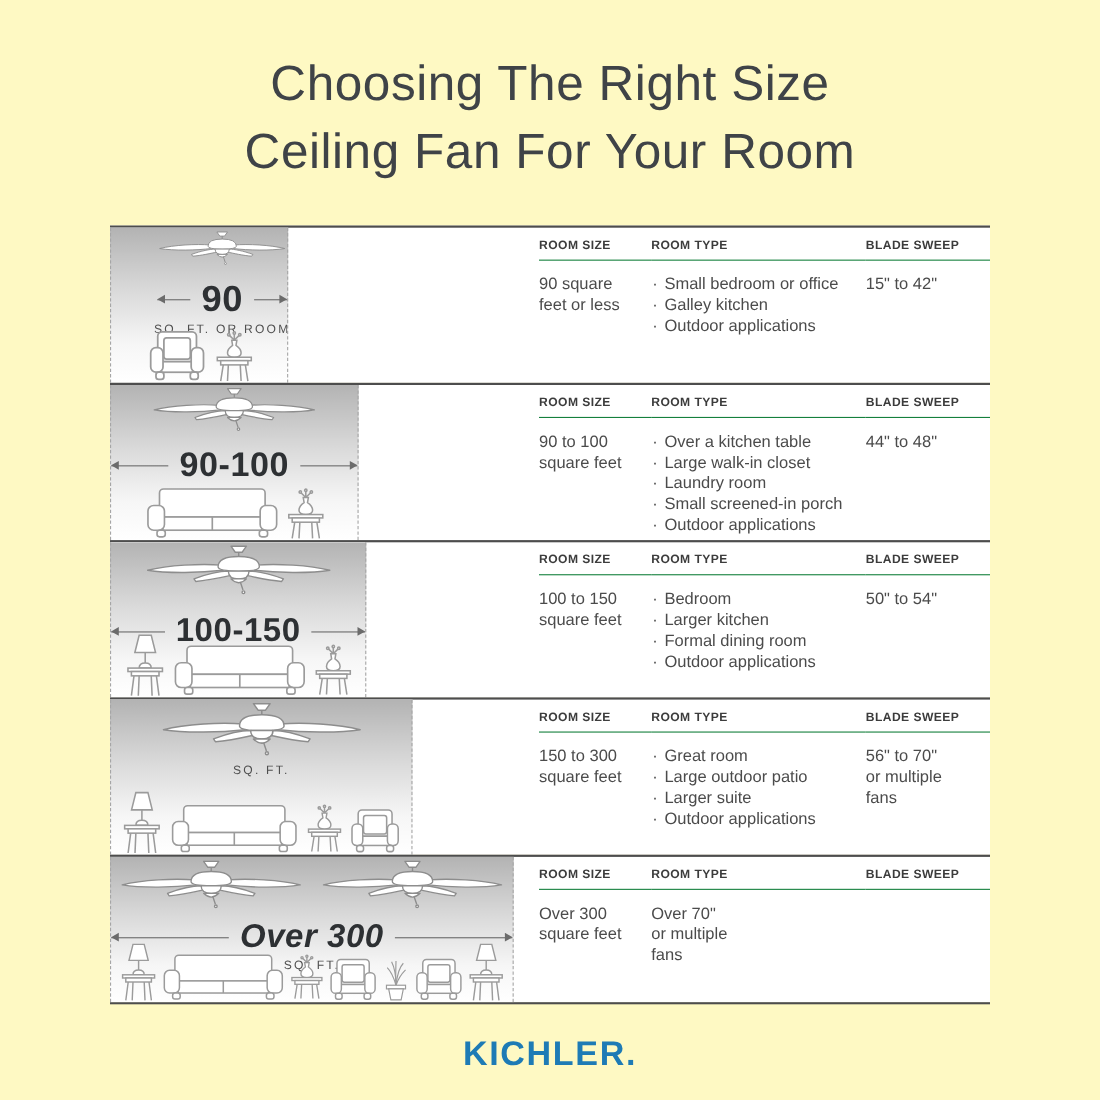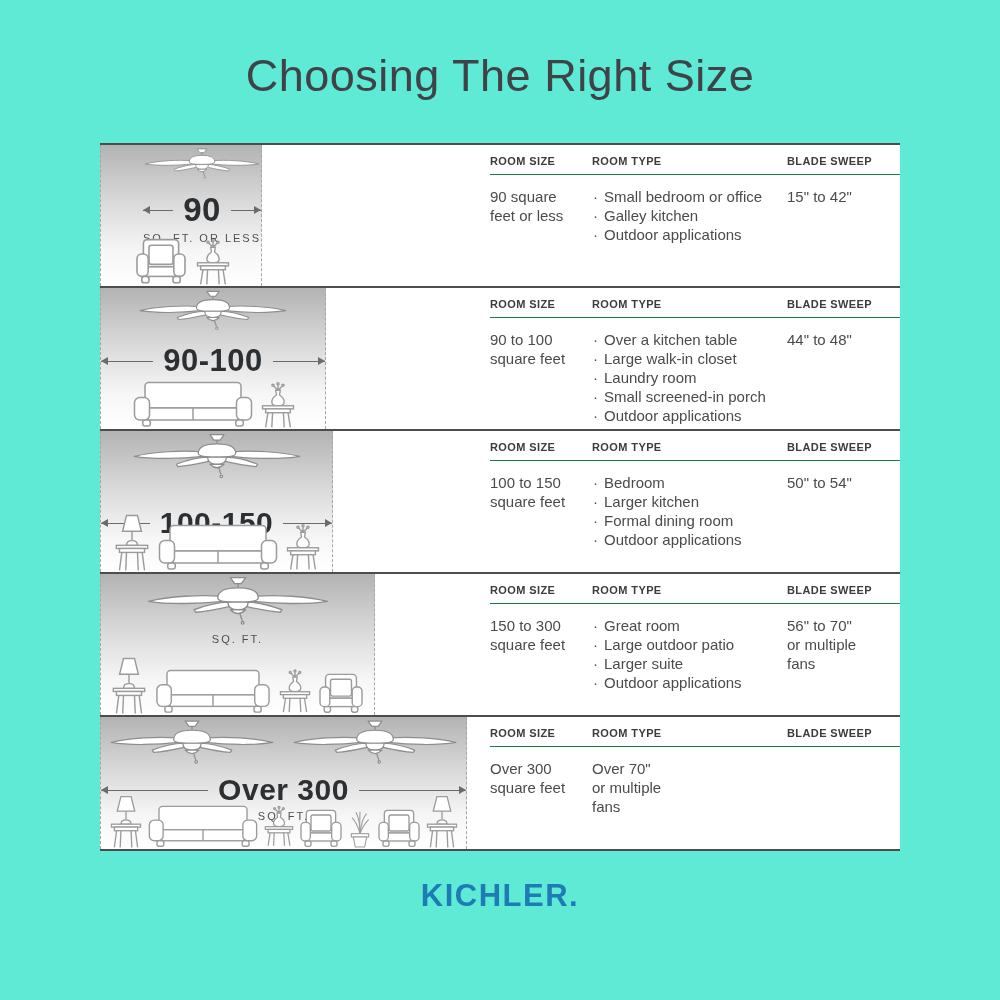--- a/index.html
+++ b/index.html
@@ -2,21 +2,21 @@
 <html><head>
 <meta charset="utf-8">
 <style>
   * { box-sizing: border-box; margin: 0; padding: 0; }
   html, body { background: #fff; }
   body {
     width: 1000px; height: 1000px; margin: 0 auto;
     font-family: "Liberation Sans", "DejaVu Sans", sans-serif;
     color: #4a4a4a; overflow: hidden;
   }
-  .page { width: 1000px; height: 1000px; position: relative; background: #5eead4; }
+  .page { width: 1000px; height: 1000px; position: relative; background: #fef9c3; }
 
   
   .title {
     padding-top: 45px; text-align: center;
     font-size: 45px; line-height: 62px; font-weight: 300;
     color: #3f4347; letter-spacing: 0.5px;
   }
 
   
   .table { width: 800px; margin: 36px auto 0; border-bottom: 2px solid #4d4d4d; }
@@ -148,37 +148,37 @@
         <path d="M18,36 C17,18 18,10 18,3"></path>
         <rect x="5" y="36" width="26" height="5" fill="#ffffff"></rect>
         <path d="M8,41 L28,41 L25,56 L11,56 Z" fill="#ffffff"></path>
       </g>
     </symbol>
   </defs>
 </svg>
 
 <div class="page">
 
-  <h1 class="title"><span>Choosing The Right Size</span><br></h1>
+  <h1 class="title"><span>Choosing The Right Size</span><br><span>Ceiling Fan For Your Room</span></h1>
 
   <div class="table">
 
     <section class="row">
       <div class="illus" style="width:162px;padding-left:42px;">
         <div class="fans">
           <svg width="118" height="36" preserveAspectRatio="none">
               <use href="#sym-fan" xlink:href="#sym-fan"></use>
             </svg>
         </div>
         <div class="measure" style="margin-top:8px;">
           <span class="arr arr-l"></span>
           <span class="num" style="font-size:33px;">90</span>
           <span class="arr arr-r"></span>
         </div>
-        <div class="sub">SQ. FT. OR LESS</div>
+        <div class="sub">SQ. FT. OR ROOM</div>
         <div class="furniture">
           <svg width="56" height="48">
               <use href="#sym-armchair" xlink:href="#sym-armchair"></use>
             </svg>
           <svg width="34" height="48">
               <use href="#sym-vasetable" xlink:href="#sym-vasetable"></use>
             </svg>
         </div>
       </div>
       <div class="cells">
@@ -233,21 +233,21 @@
       </div>
     </section>
 
     <section class="row">
       <div class="illus" style="width:233px;">
         <div class="fans">
           <svg width="188" height="50" preserveAspectRatio="none">
               <use href="#sym-fan" xlink:href="#sym-fan"></use>
             </svg>
         </div>
-        <div class="measure" style="margin-top:23px;">
+        <div class="measure" style="margin-top:12px;">
           <span class="arr arr-l"></span>
           <span class="num" style="font-size:30px;">100-150</span>
           <span class="arr arr-r"></span>
         </div>
         <div class="sub">SQ. FT.</div>
         <div class="furniture">
           <svg width="36" height="58">
               <use href="#sym-lamptable" xlink:href="#sym-lamptable"></use>
             </svg>
           <svg width="122" height="48">
@@ -316,21 +316,21 @@
     <section class="row last">
       <div class="illus" style="width:367px;">
         <div class="fans">
           <svg width="168" height="50" preserveAspectRatio="none">
               <use href="#sym-fan" xlink:href="#sym-fan"></use>
             </svg>
           <svg width="168" height="50" preserveAspectRatio="none">
               <use href="#sym-fan" xlink:href="#sym-fan"></use>
             </svg>
         </div>
-        <div class="measure" style="margin-top:4px;">
+        <div class="measure" style="margin-top:4px;font-style:italic;">
           <span class="arr arr-l"></span>
           <span class="num" style="font-size:30px;">Over 300</span>
           <span class="arr arr-r"></span>
         </div>
         <div class="sub">SQ. FT.</div>
         <div class="furniture" style="gap:5px;">
           <svg width="32" height="54">
               <use href="#sym-lamptable" xlink:href="#sym-lamptable"></use>
             </svg>
           <svg width="112" height="44">

